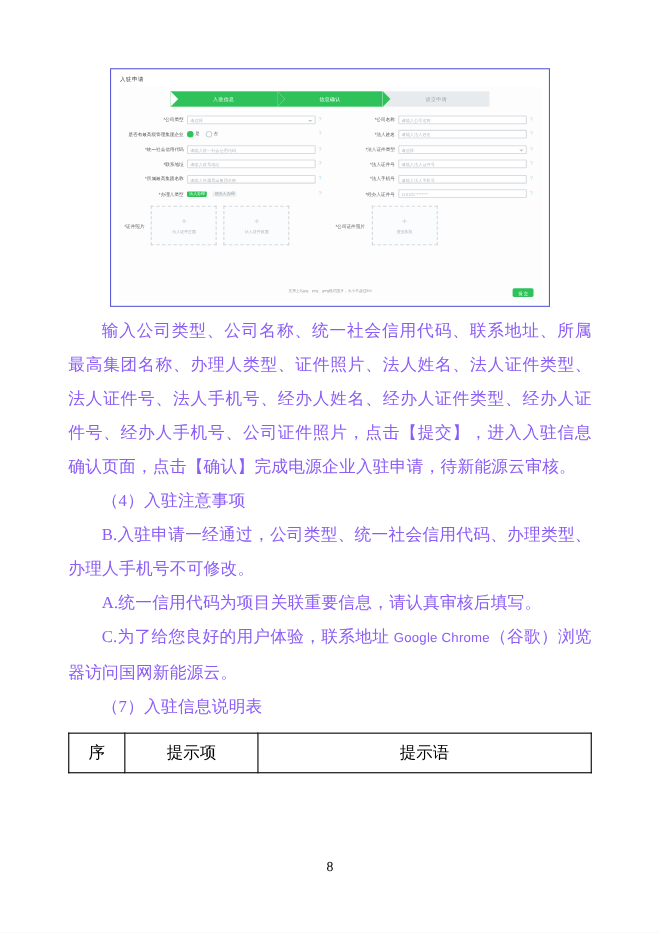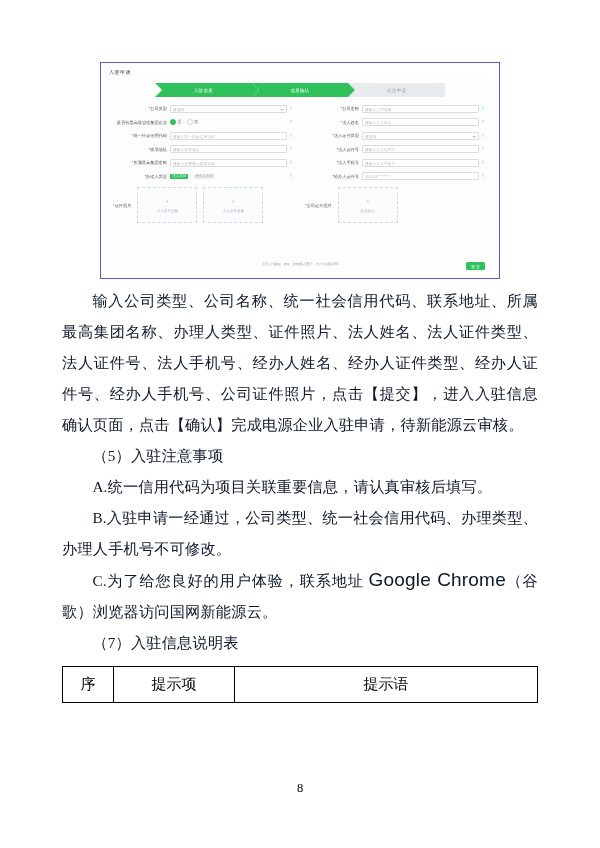--- a/index.html
+++ b/index.html
@@ -260,30 +260,30 @@
     font-family: "Liberation Sans", sans-serif;
     font-size: 3.8px;
     border-radius: 1.5px;
     padding: 1.5px 5px;
   }
 
   
   .para {
     font-size: 15.2px;
     line-height: 31px;
-    color: #0f172a;
+    color: #8b5cf6;
     text-align: justify;
     margin: 0;
     letter-spacing: 0.2px;
   }
   .indent2 { text-indent: 2em; }
   .para-block { margin-top: 6px; }
   .latin {
     font-family: "Liberation Sans", sans-serif;
-    font-size: 19px;
+    font-size: 12px;
   }
 
   
   table.info-table {
     width: 100%;
     border-collapse: collapse;
     margin-top: 8px;
   }
   table.info-table th {
     border: 1px solid #000;
@@ -438,25 +438,25 @@
           </div>
         </div>
 
         <div class="fig-footnote">支持上传jpg、png、jpeg格式图片，大小不超过5M</div>
         <div class="btn-submit">提 交</div>
       </div>
     </div>
 
     <p class="para indent2 para-block">输入公司类型、公司名称、统一社会信用代码、联系地址、所属最高集团名称、办理人类型、证件照片、法人姓名、法人证件类型、法人证件号、法人手机号、经办人姓名、经办人证件类型、经办人证件号、经办人手机号、公司证件照片，点击【提交】，进入入驻信息确认页面，点击【确认】完成电源企业入驻申请，待新能源云审核。</p>
 
-    <p class="para indent2">（5）入驻注意事项</p>
+    <p class="para indent2">（4）入驻注意事项</p>
+
+    <p class="para indent2">B.入驻申请一经通过，公司类型、统一社会信用代码、办理类型、办理人手机号不可修改。</p>
 
     <p class="para indent2">A.统一信用代码为项目关联重要信息，请认真审核后填写。</p>
-
-    <p class="para indent2">B.入驻申请一经通过，公司类型、统一社会信用代码、办理类型、办理人手机号不可修改。</p>
 
     <p class="para indent2"><span>C.为了给您良好的用户体验，联系地址 </span><span class="latin">Google Chrome</span><span>（谷歌）浏览器访问国网新能源云。</span></p>
 
     <p class="para indent2">（7）入驻信息说明表</p>
 
     <table class="info-table">
       <thead>
         <tr>
           <th class="col-seq">序</th>
           <th class="col-item">提示项</th>

